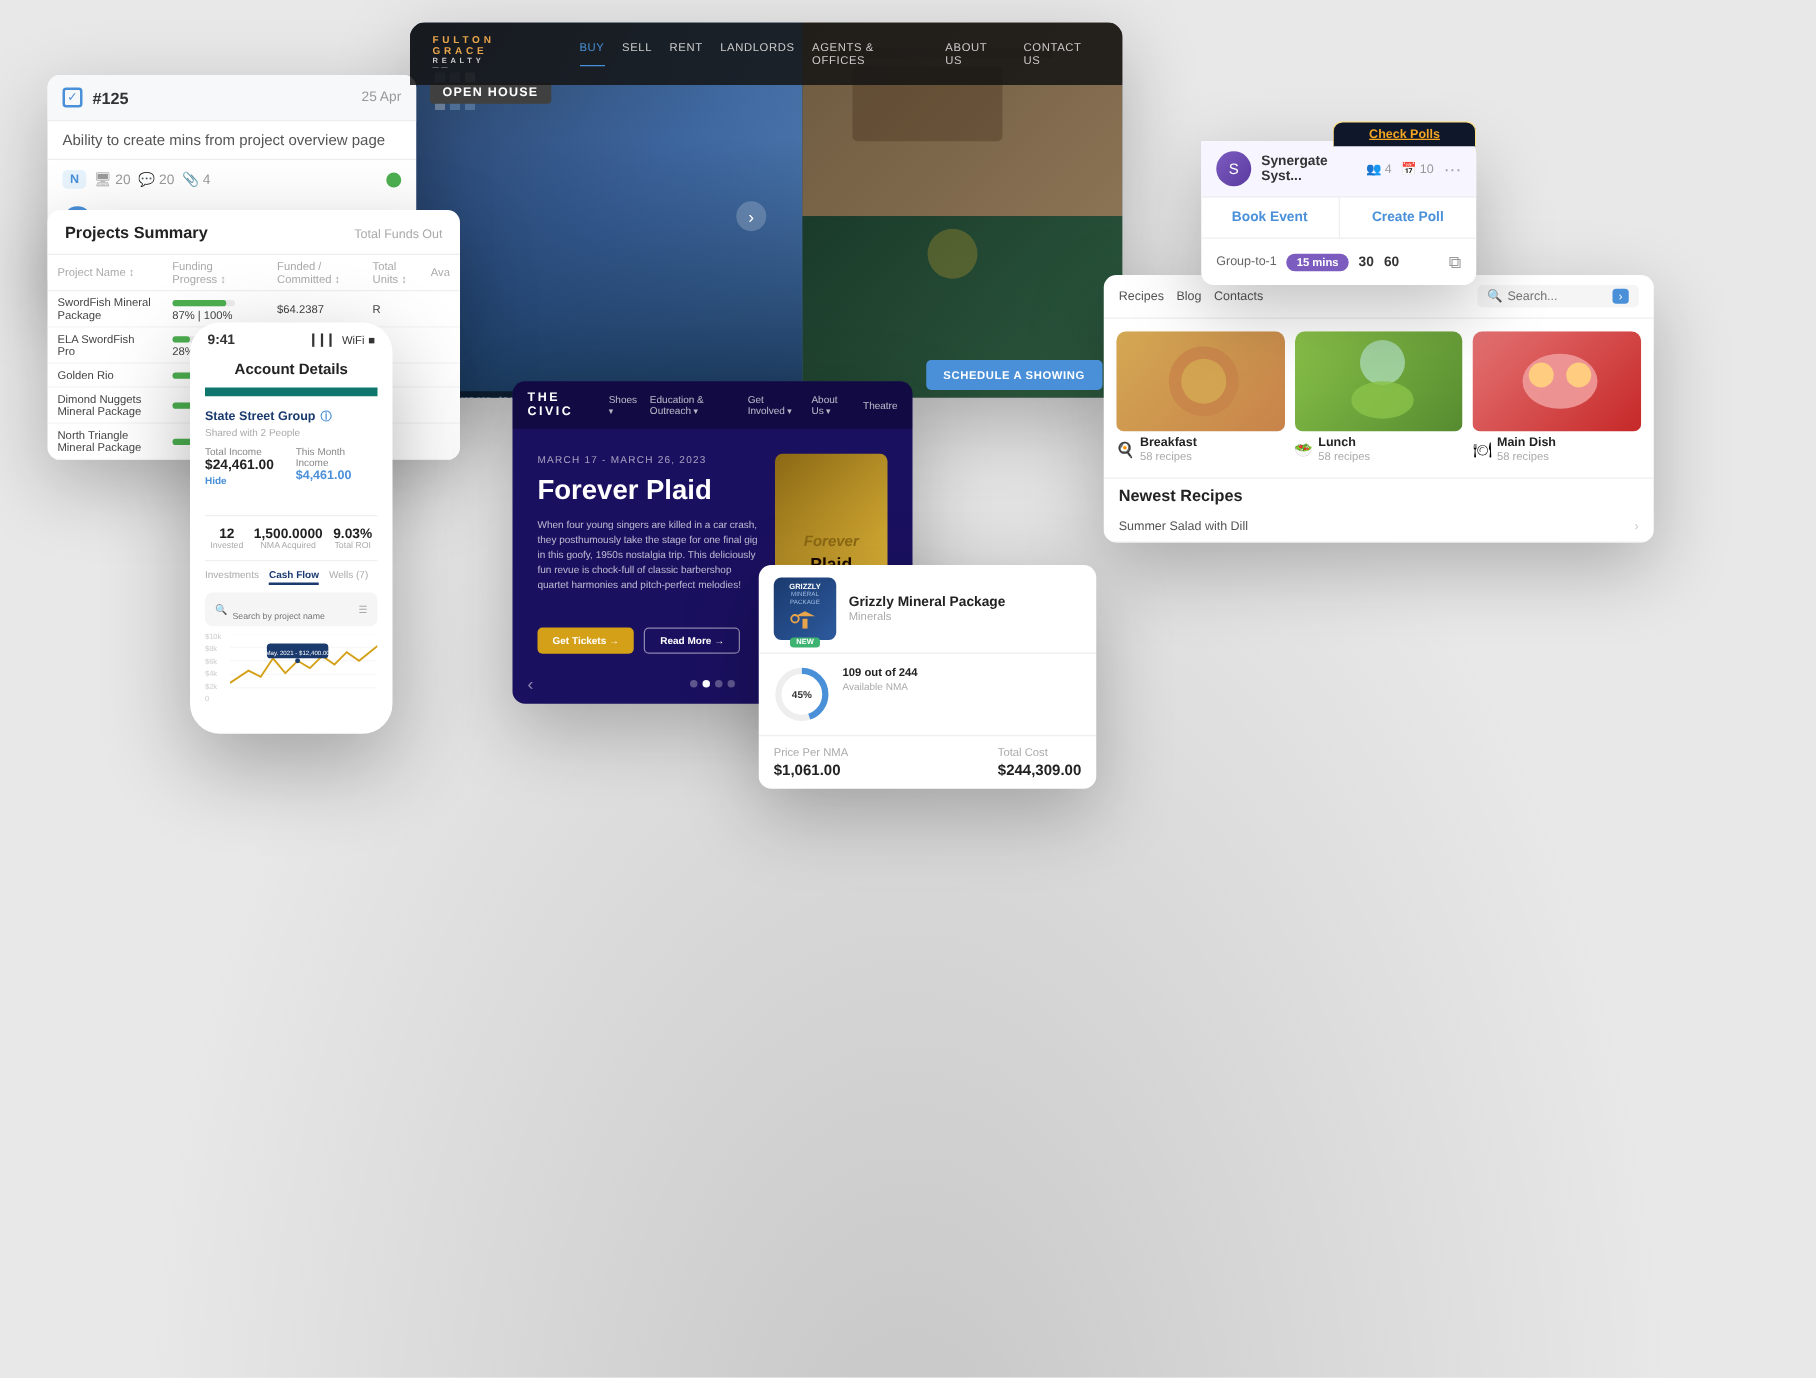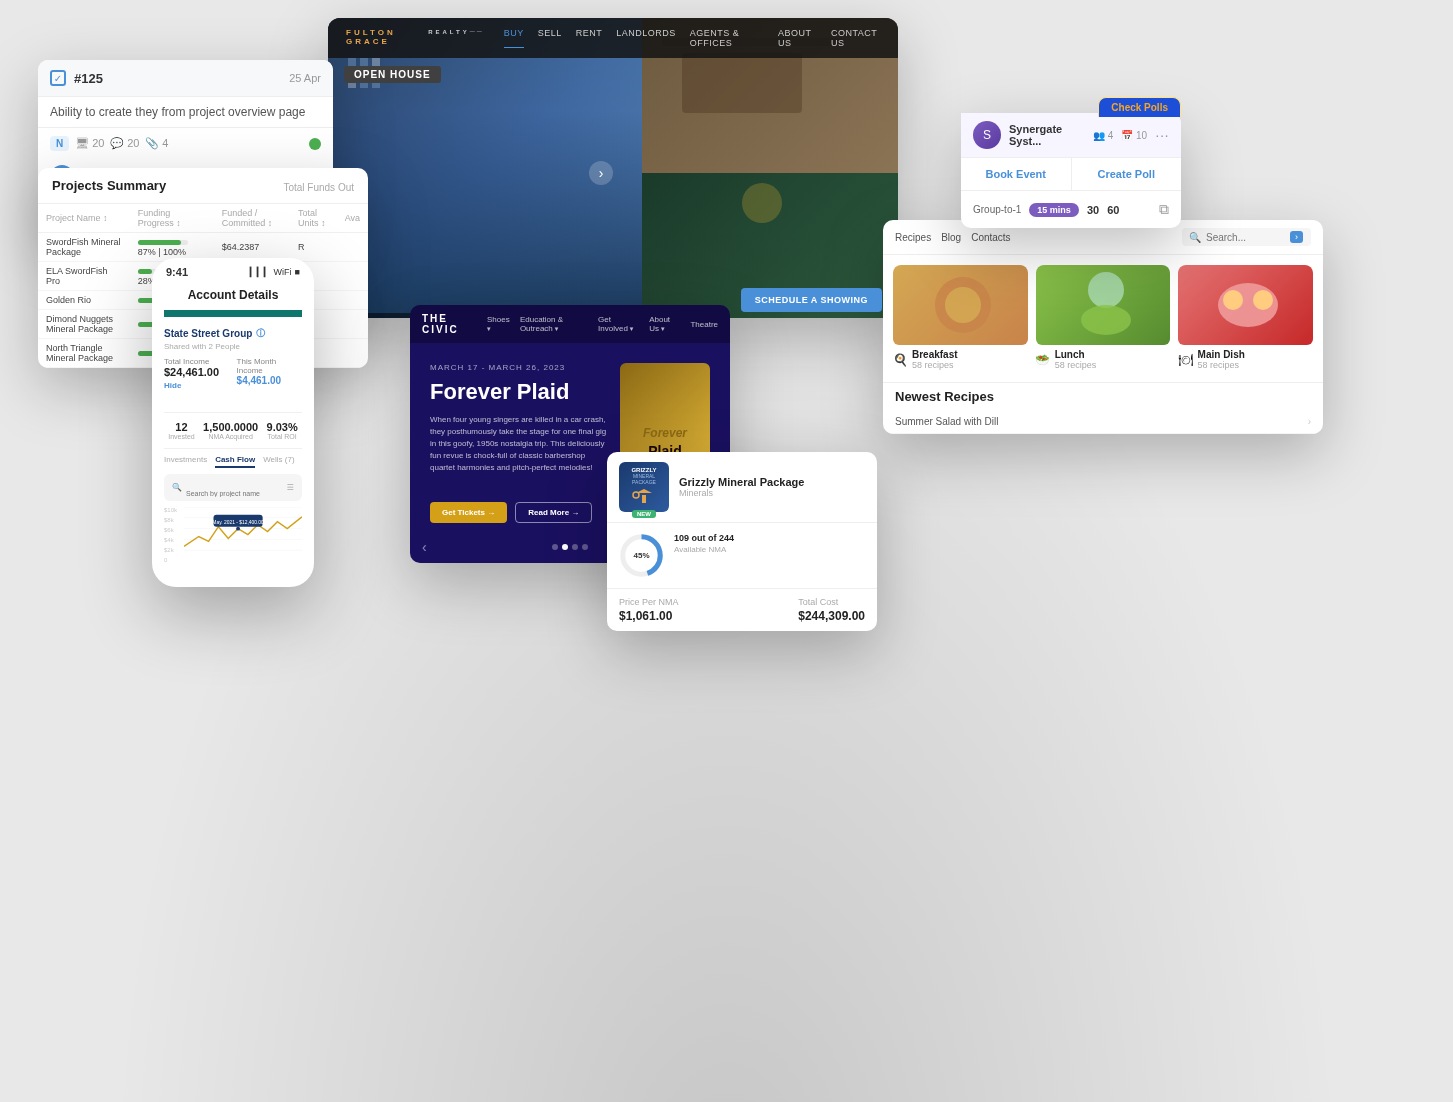--- a/index.html
+++ b/index.html
@@ -151,21 +151,21 @@
       background: rgba(20,20,20,0.85);
       z-index: 10;
       gap: 20px;
     }
     .re-logo {
       color: #e8a44a;
       font-size: 11px;
       font-weight: 800;
       letter-spacing: 1px;
       display: flex;
-      flex-direction: row;
+      flex-direction: column;
       line-height: 1.1;
       justify-content: flex-end;
     }
     .re-logo span { font-size: 7px; letter-spacing: 2px; }
     .re-nav-links { display: flex; gap: 14px; margin-left: auto; }
     .re-nav-link { font-size: 9px; color: #ccc; letter-spacing: 0.5px; cursor: pointer; }
     .re-nav-link.active { color: #4a90d9; border-bottom: 1px solid #4a90d9; }
 
     .re-image-area {
       width: 100%; height: 310px;
@@ -272,29 +272,30 @@
     }
     .poll-title { font-size: 11px; font-weight: 700; color: #333; flex: 1; }
     .poll-meta { display: flex; gap: 8px; align-items: center; }
     .poll-meta-item { font-size: 10px; color: #999; display: flex; align-items: center; gap: 2px; }
     .poll-more { font-size: 14px; color: #999; cursor: pointer; }
 
     .check-polls-banner {
       position: absolute;
       top: 97px;
       right: 140px;
-      background: #1d4ed8;
+      background: #0f172a;
       border-radius: 8px 8px 0 0;
-      padding: 4px 12px;
+      padding: 4px 28px;
       font-size: 10px;
       color: #f5a623;
       font-weight: 600;
       border: 1px solid #ffe082;
       border-bottom: none;
       z-index: 10;
+      text-decoration: underline;
     }
 
     .poll-actions {
       display: flex;
       border-bottom: 1px solid #eee;
     }
     .poll-btn {
       flex: 1;
       padding: 10px;
       text-align: center;
@@ -599,21 +600,21 @@
 <body>
 
 <div class="scene">
 
   <div class="card task-card" style="top:60px;left:38px;width:295px;z-index:5;">
     <div class="task-header">
       <div class="task-check">✓</div>
       <span class="task-id">#125</span>
       <span class="task-date">25 Apr</span>
     </div>
-    <div class="task-desc">Ability to create they from project overview page</div>
+    <div class="task-desc">Ability to create mins from project overview page</div>
     <div class="task-meta">
       <span class="tag">N</span>
       <span class="meta-icon">🖥 20</span>
       <span class="meta-icon">💬 20</span>
       <span class="meta-icon">📎 4</span>
       <span style="margin-left:auto;width:12px;height:12px;background:#4caf50;border-radius:50%;display:inline-block;"></span>
     </div>
     <div class="people-row">
       <div class="avatar-sm" style="background:#4a90d9;">J</div>
       <span class="person-name">James Whitfield</span>

